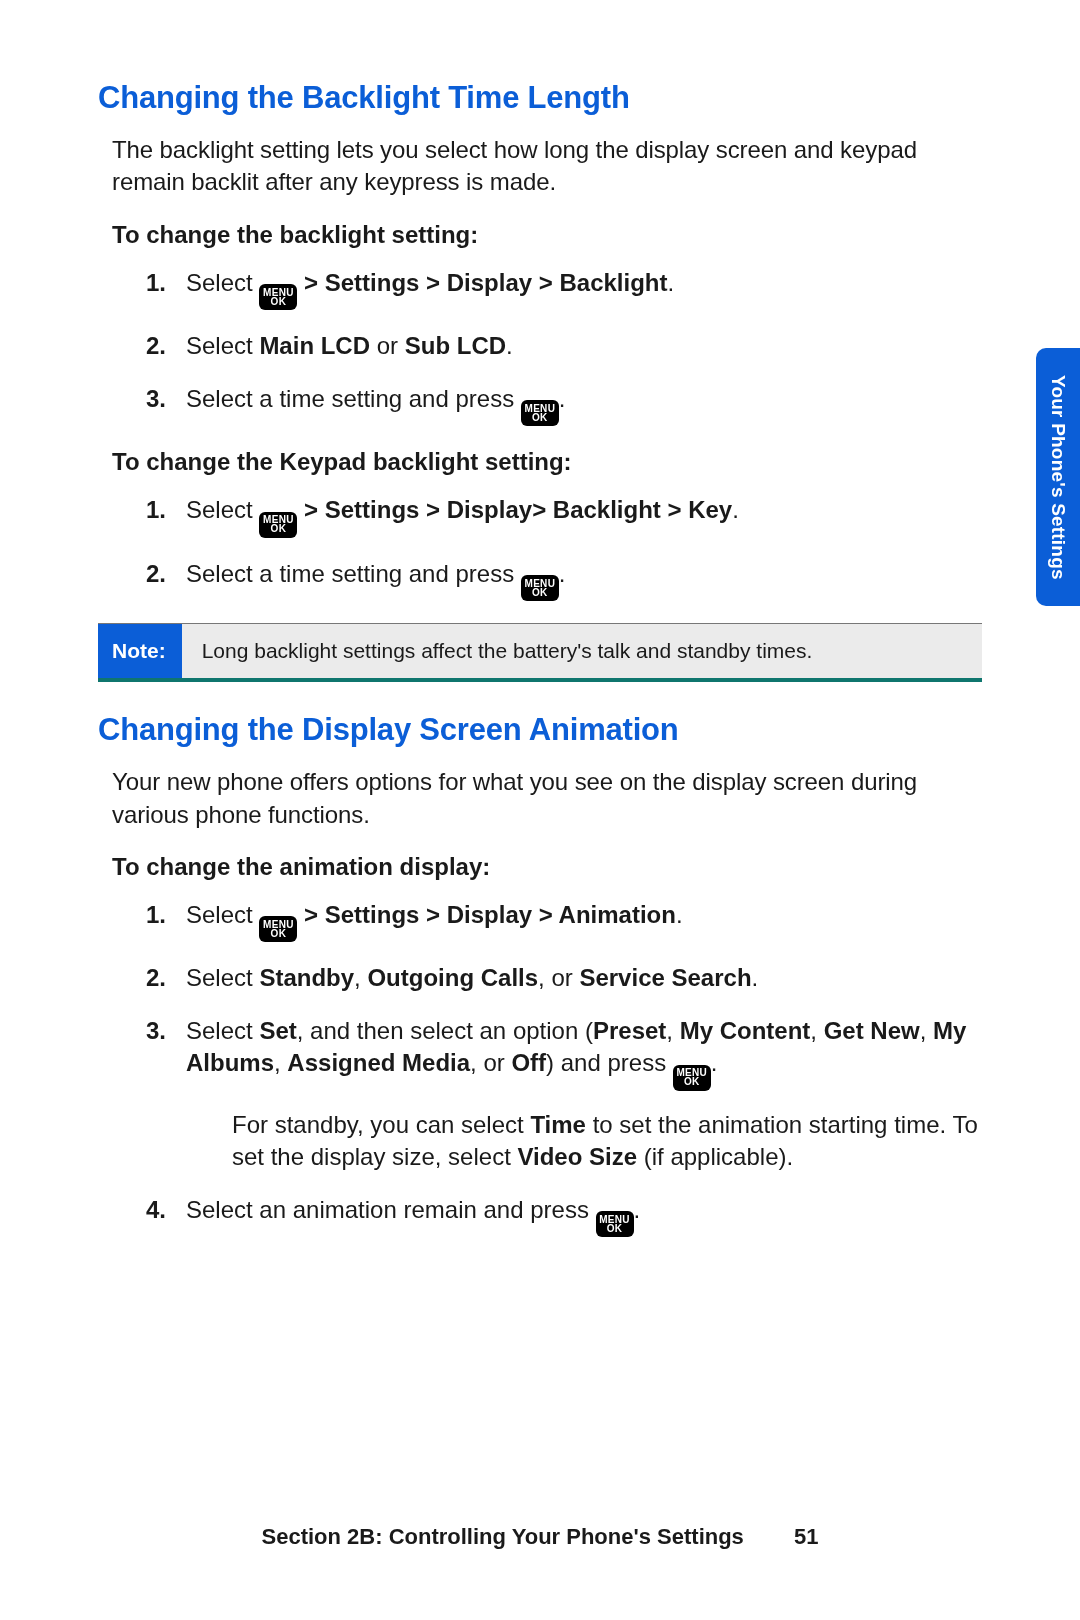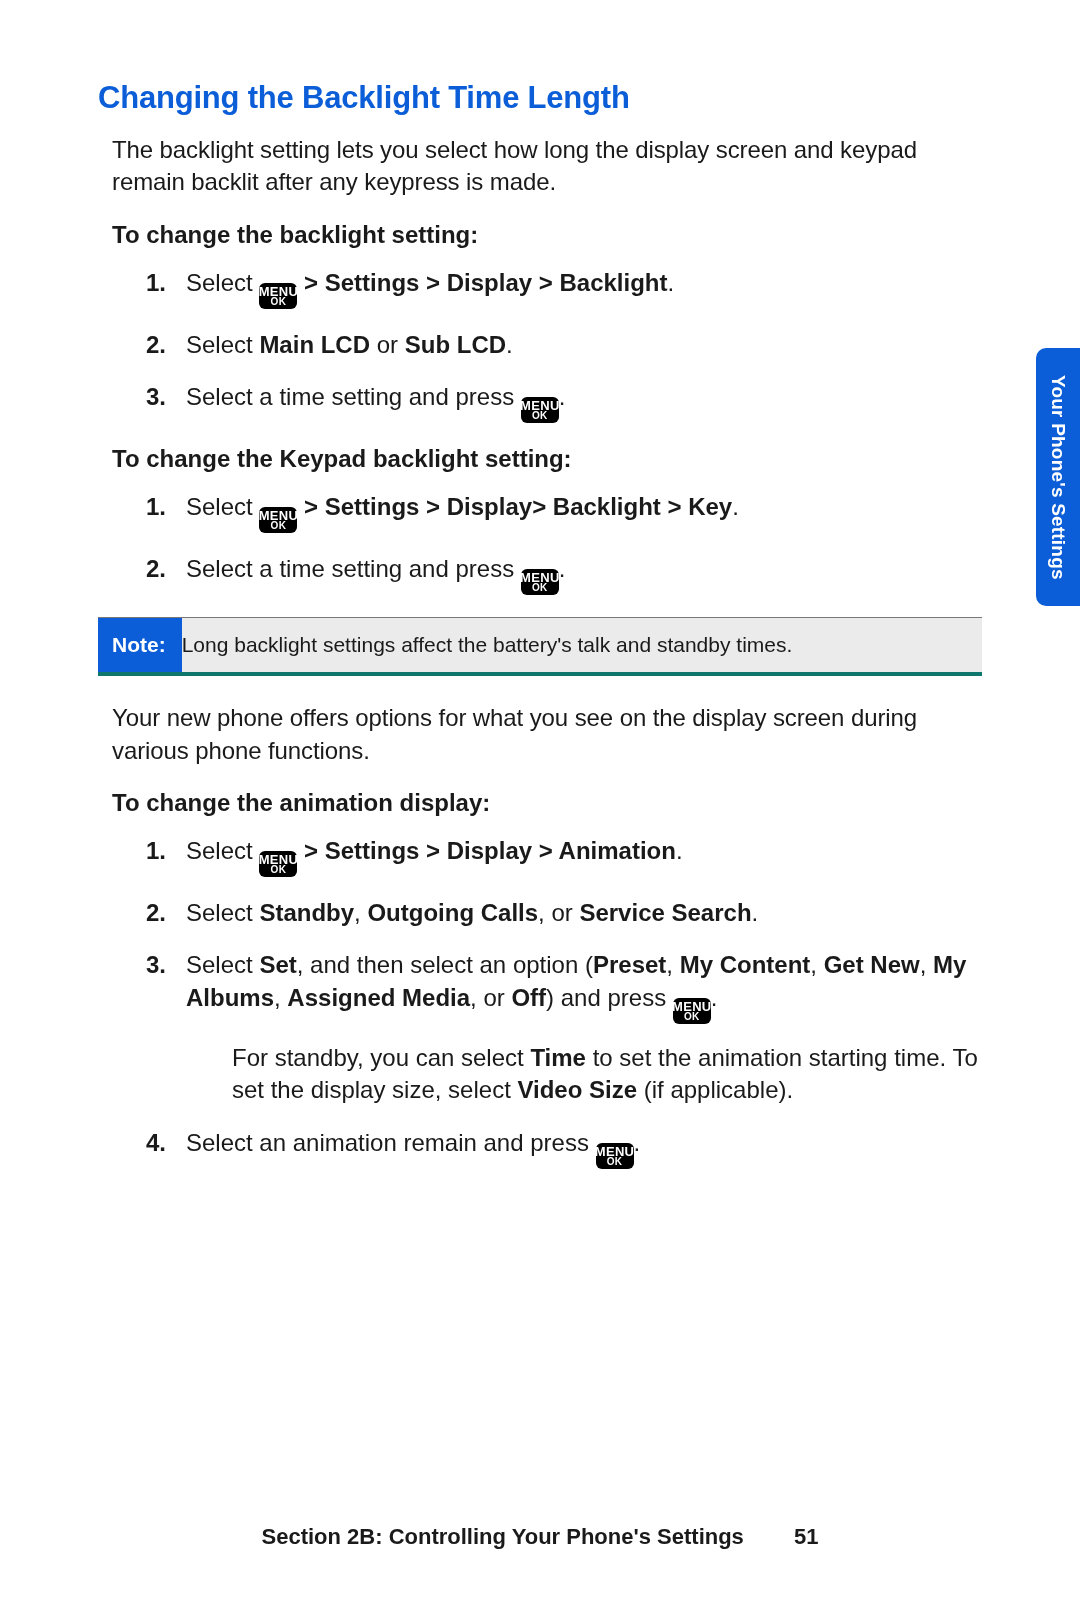--- a/index.html
+++ b/index.html
@@ -72,42 +72,42 @@
     justify-content: center;
     background: #000;
     color: #fff;
     border-radius: 6px;
     width: 38px;
     height: 26px;
     vertical-align: -5px;
     line-height: 1;
     font-weight: 700;
   }
-  .menu-key .t1 { font-size: 13px; letter-spacing: 0.3px; }
+  .menu-key .t1 { font-size: 10px; letter-spacing: 0.3px; }
   .menu-key .t2 { font-size: 10px; letter-spacing: 0.3px; margin-top: -1px; }
   .note-box {
     display: flex;
     margin: 4px 0 26px 0;
     border-top: 1px solid #777;
     border-bottom: 4px solid #0f766e;
     background: #ebebeb;
     min-height: 54px;
   }
   .note-box .note-label {
     background: #0b5ed7;
     color: #fff;
     font-weight: 700;
     font-size: 21px;
     padding: 14px 16px 14px 14px;
     display: flex;
     align-items: center;
   }
   .note-box .note-text {
     font-size: 21px;
-    padding: 14px 0;
+    padding: 14px 20px;
     display: flex;
     align-items: center;
     flex: 1;
   }
   
   .side-tab {
     position: absolute;
     top: 348px;
     right: 0;
     width: 44px;
@@ -184,20 +184,21 @@
           <span class="t2">OK</span>
         </span><span>.</span>
     </li>
   </ol>
 
   <div class="note-box">
     <div class="note-label">Note:</div>
     <div class="note-text">Long backlight settings affect the battery's talk and standby times.</div>
   </div>
 
+  <h2 class="section2-heading">Changing the Display Screen Animation</h2>
   <p class="body">Your new phone offers options for what you see on the display screen during various phone functions.</p>
 
   <p class="lead">To change the animation display:</p>
   <ol class="steps">
     <li><span class="num">1.</span>
       <span>Select </span><span class="menu-key">
           <span class="t1">MENU</span>
           <span class="t2">OK</span>
         </span><span class="bold"> &gt; Settings &gt; Display &gt; Animation</span><span>.</span>
     </li>

